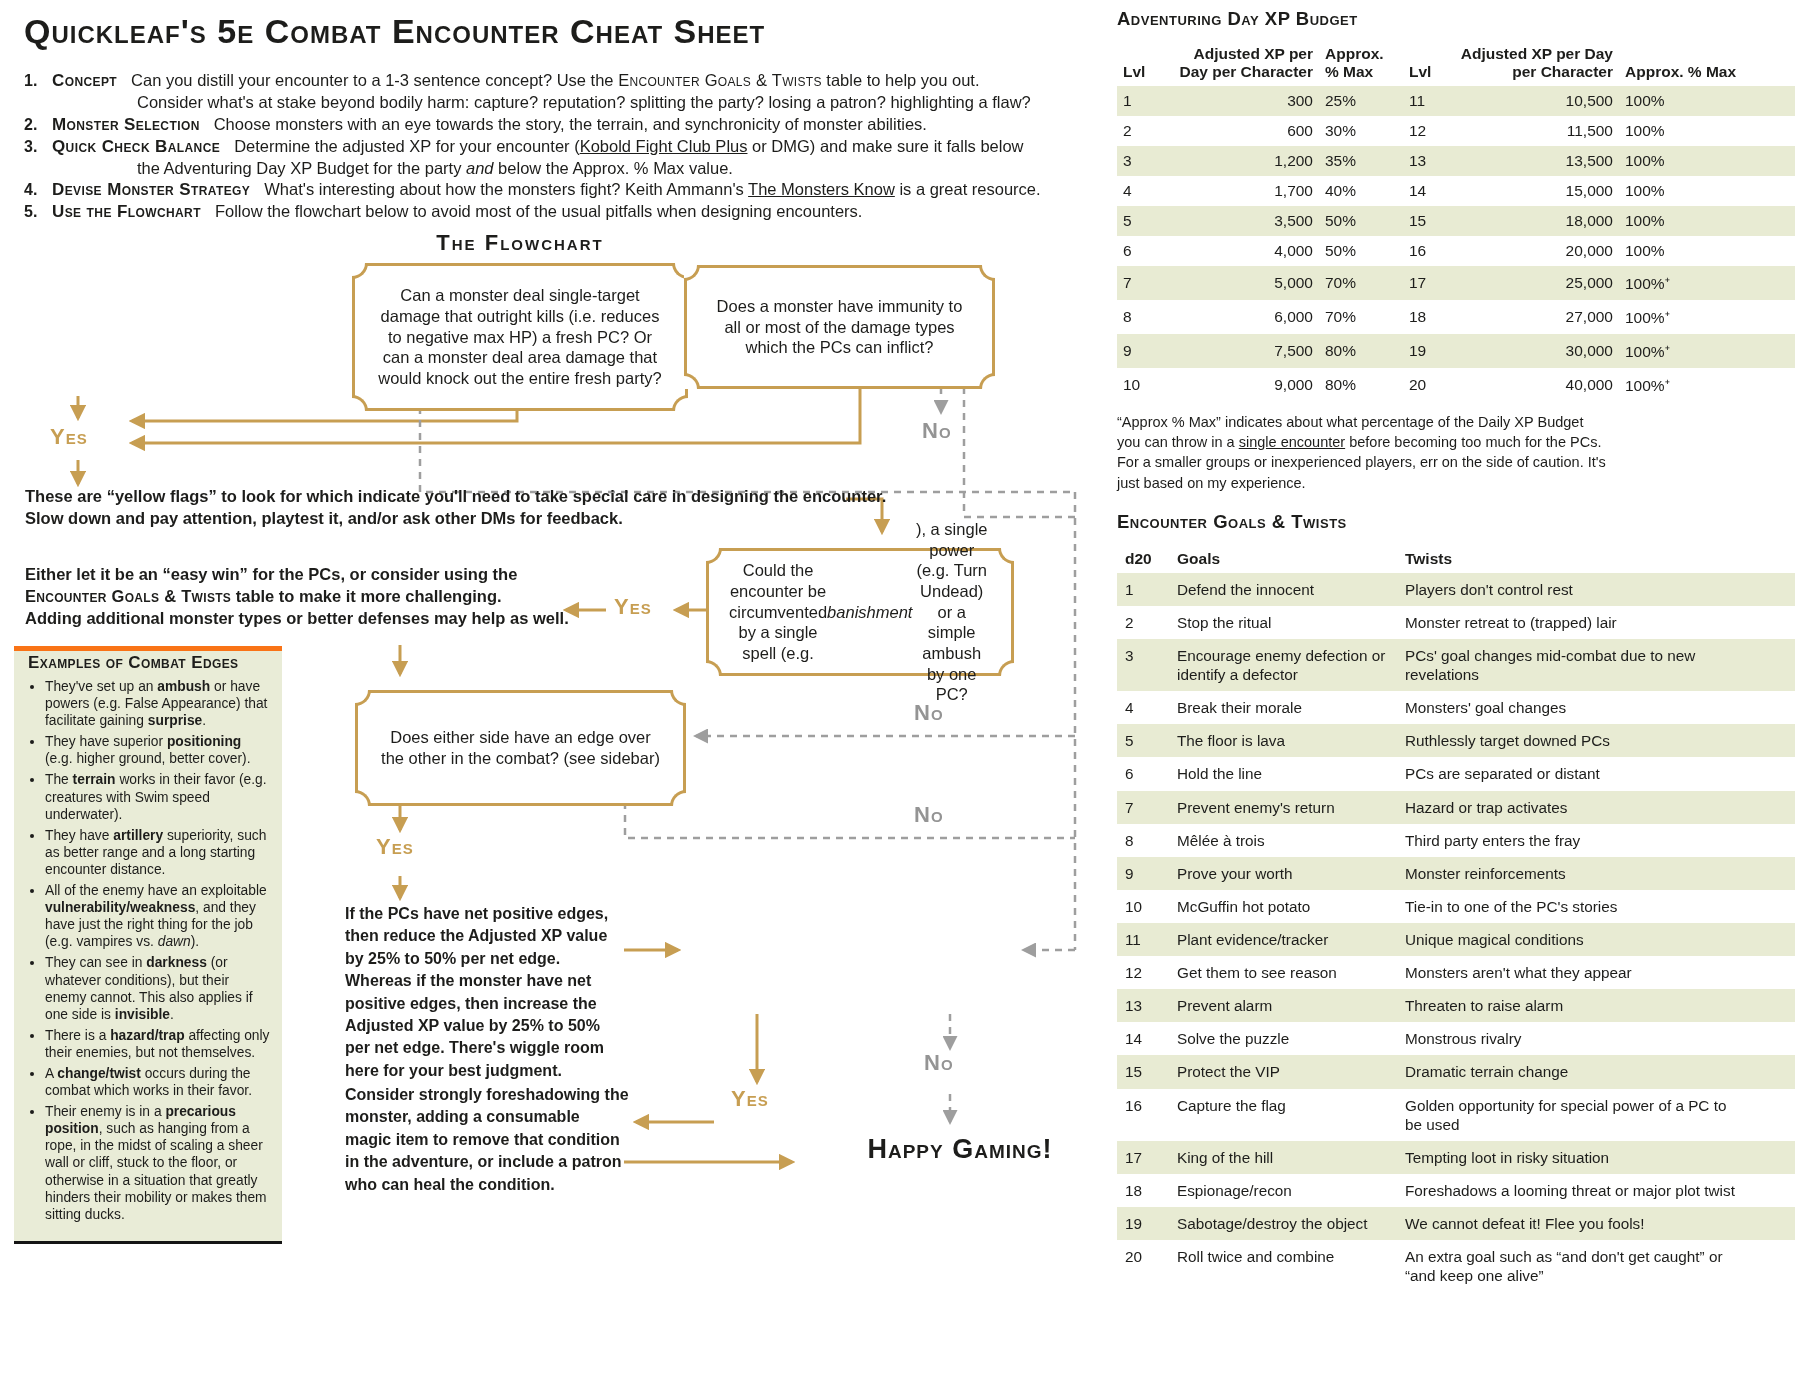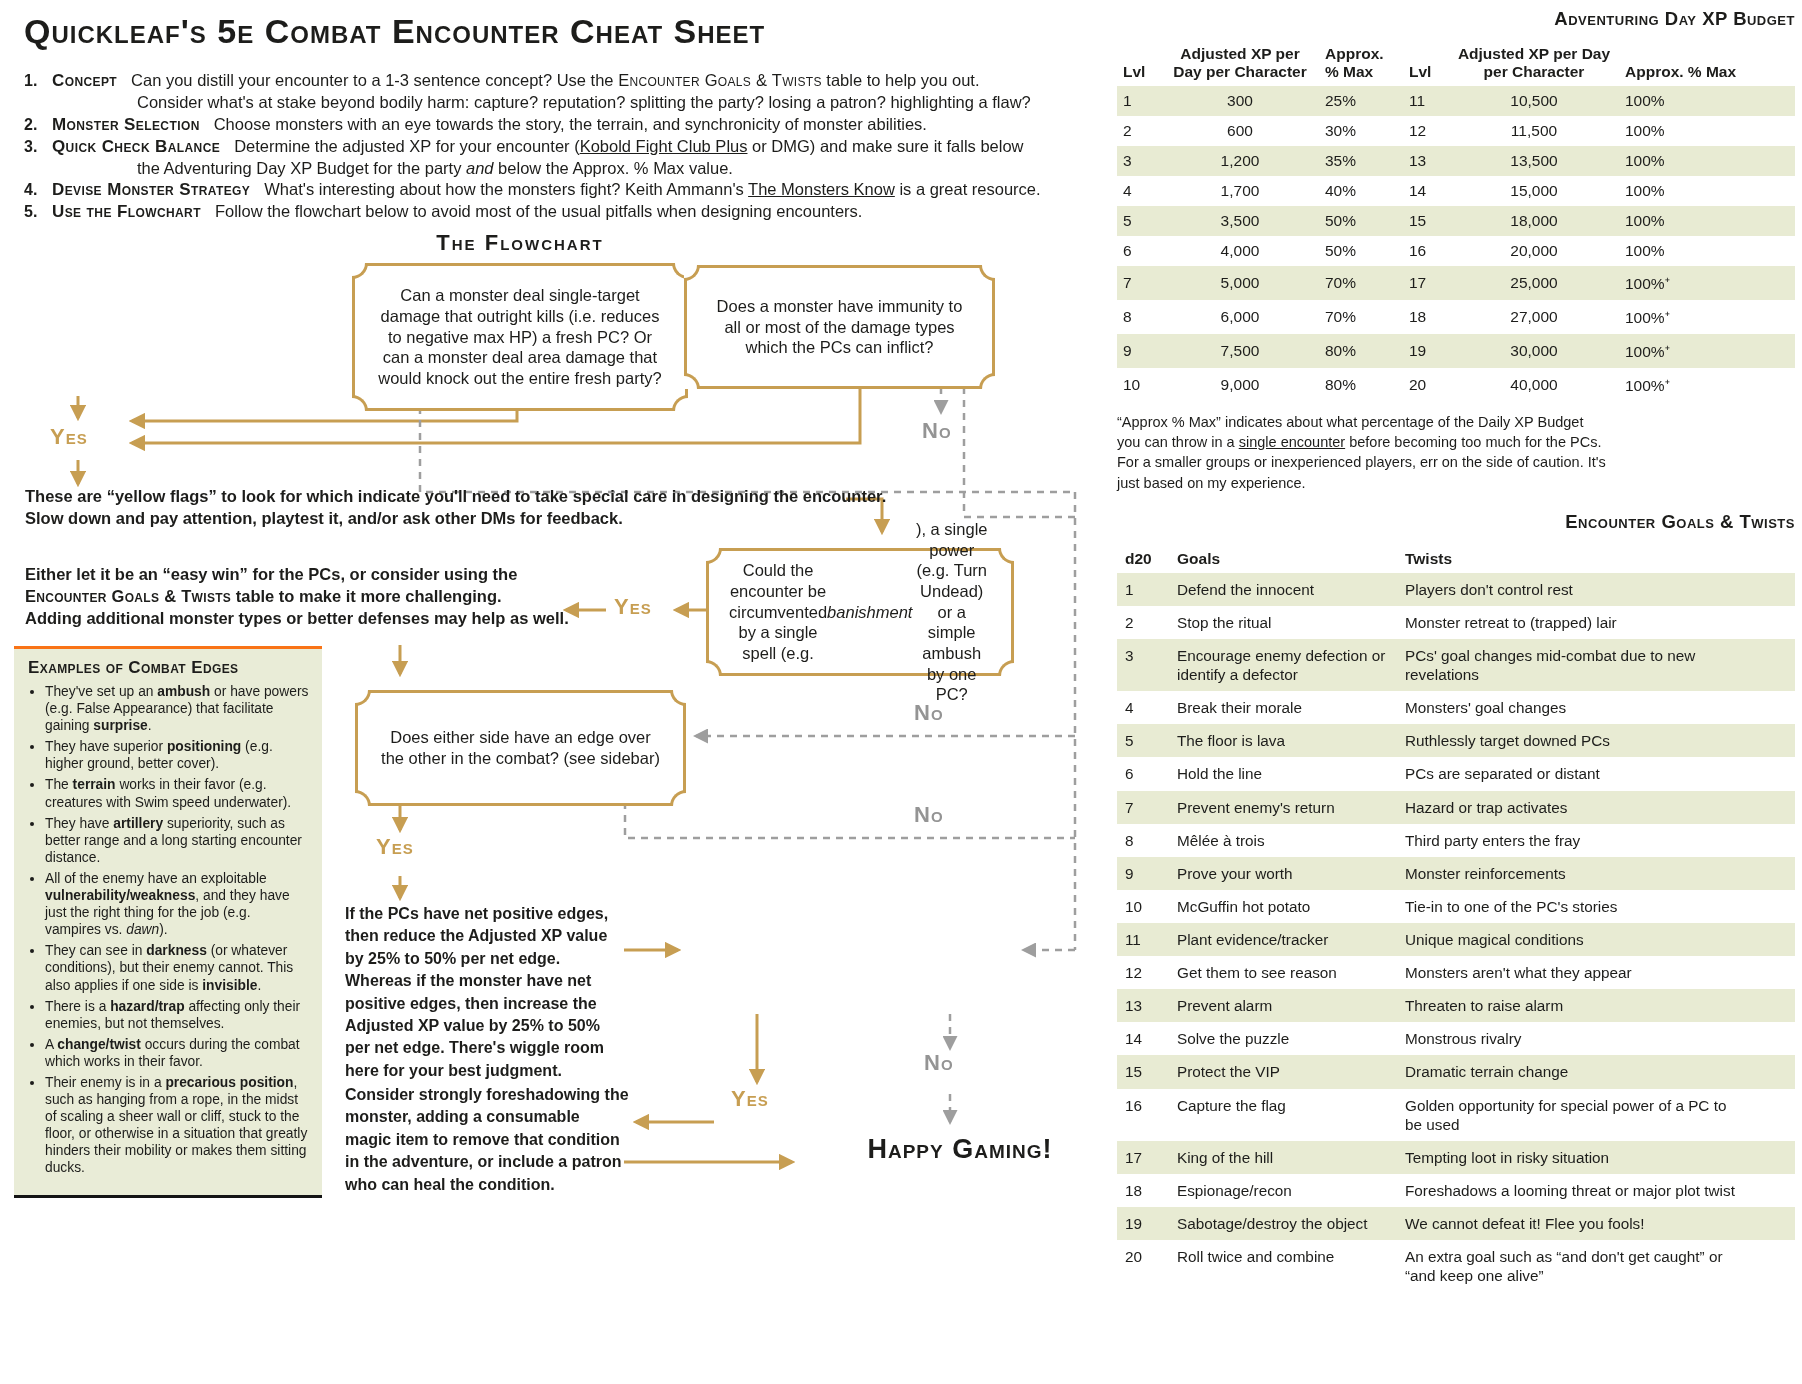--- a/index.html
+++ b/index.html
@@ -36,40 +36,40 @@
   #happy{left:810px;top:1134px;width:300px;text-align:center;font-size:27px;font-weight:bold;
          font-variant:small-caps;letter-spacing:1px;}
   
   .tb{font-weight:bold;font-size:16px;line-height:1.32;z-index:2;}
   .tb .tl{white-space:nowrap;}
   #t-flags{left:25px;top:486px;}
   #t-easywin{left:25px;top:564px;}
   #t-adjust{left:345px;top:903px;line-height:1.4;}
   #t-foreshadow{left:345px;top:1084px;line-height:1.4;}
   
-  #sidebar{left:14px;top:646px;width:308px;box-sizing:border-box;background:var(--sidebar);
-           border-top:3px solid #f97316;border-bottom:3px solid #141414;padding:9px 12px 14px 14px;z-index:2;}
+  #sidebar{left:14px;top:646px;width:268px;box-sizing:border-box;background:var(--sidebar);
+           border-top:5px solid #f97316;border-bottom:3px solid #141414;padding:2px 12px 14px 14px;z-index:2;}
   #sb-head{font-size:17px;font-weight:bold;font-variant:small-caps;letter-spacing:.4px;}
   #edges{margin:5px 0 0 0;padding-left:17px;}
   #edges li{font-size:13.8px;line-height:1.24;margin-bottom:4px;}
   
   #arrows{left:0;top:0;z-index:1;}
   
   #rcol{left:1117px;top:8px;width:678px;}
-  .col-head{font-size:18.5px;font-weight:bold;font-variant:small-caps;letter-spacing:.5px;text-align:right;}
+  .col-head{font-size:18.5px;font-weight:bold;font-variant:small-caps;letter-spacing:.5px;text-align:left;}
   #rcol table{width:100%;border-collapse:collapse;table-layout:fixed;}
   #xp-tbl{margin-top:10px;}
   #xp-tbl th{font-weight:bold;font-size:15.5px;line-height:1.15;padding:5px 6px;vertical-align:bottom;}
   #xp-tbl td{font-size:15.5px;padding:6px 6px;}
   #gt-tbl{margin-top:12px;}
   #gt-tbl th{font-weight:bold;font-size:15.5px;padding:5px 8px;vertical-align:bottom;}
   #gt-tbl td{font-size:15.3px;line-height:1.25;padding:7px 8px;vertical-align:top;}
   #gt-tbl td.twist{padding-right:58px;}
   tr.sh{background:var(--shade);}
-  .al-l{text-align:left}.al-c{text-align:center}
+  .al-l{text-align:left}.al-c{text-align:right}
   #footnote{margin-top:10px;font-size:14.5px;line-height:1.4;}
   #gt-head{margin-top:18px;}
 </style>
 </head>
 <body>
 
 <div id="page">
 
   <div class="abs" id="title">Quickleaf's 5e Combat Encounter Cheat Sheet</div>
 

